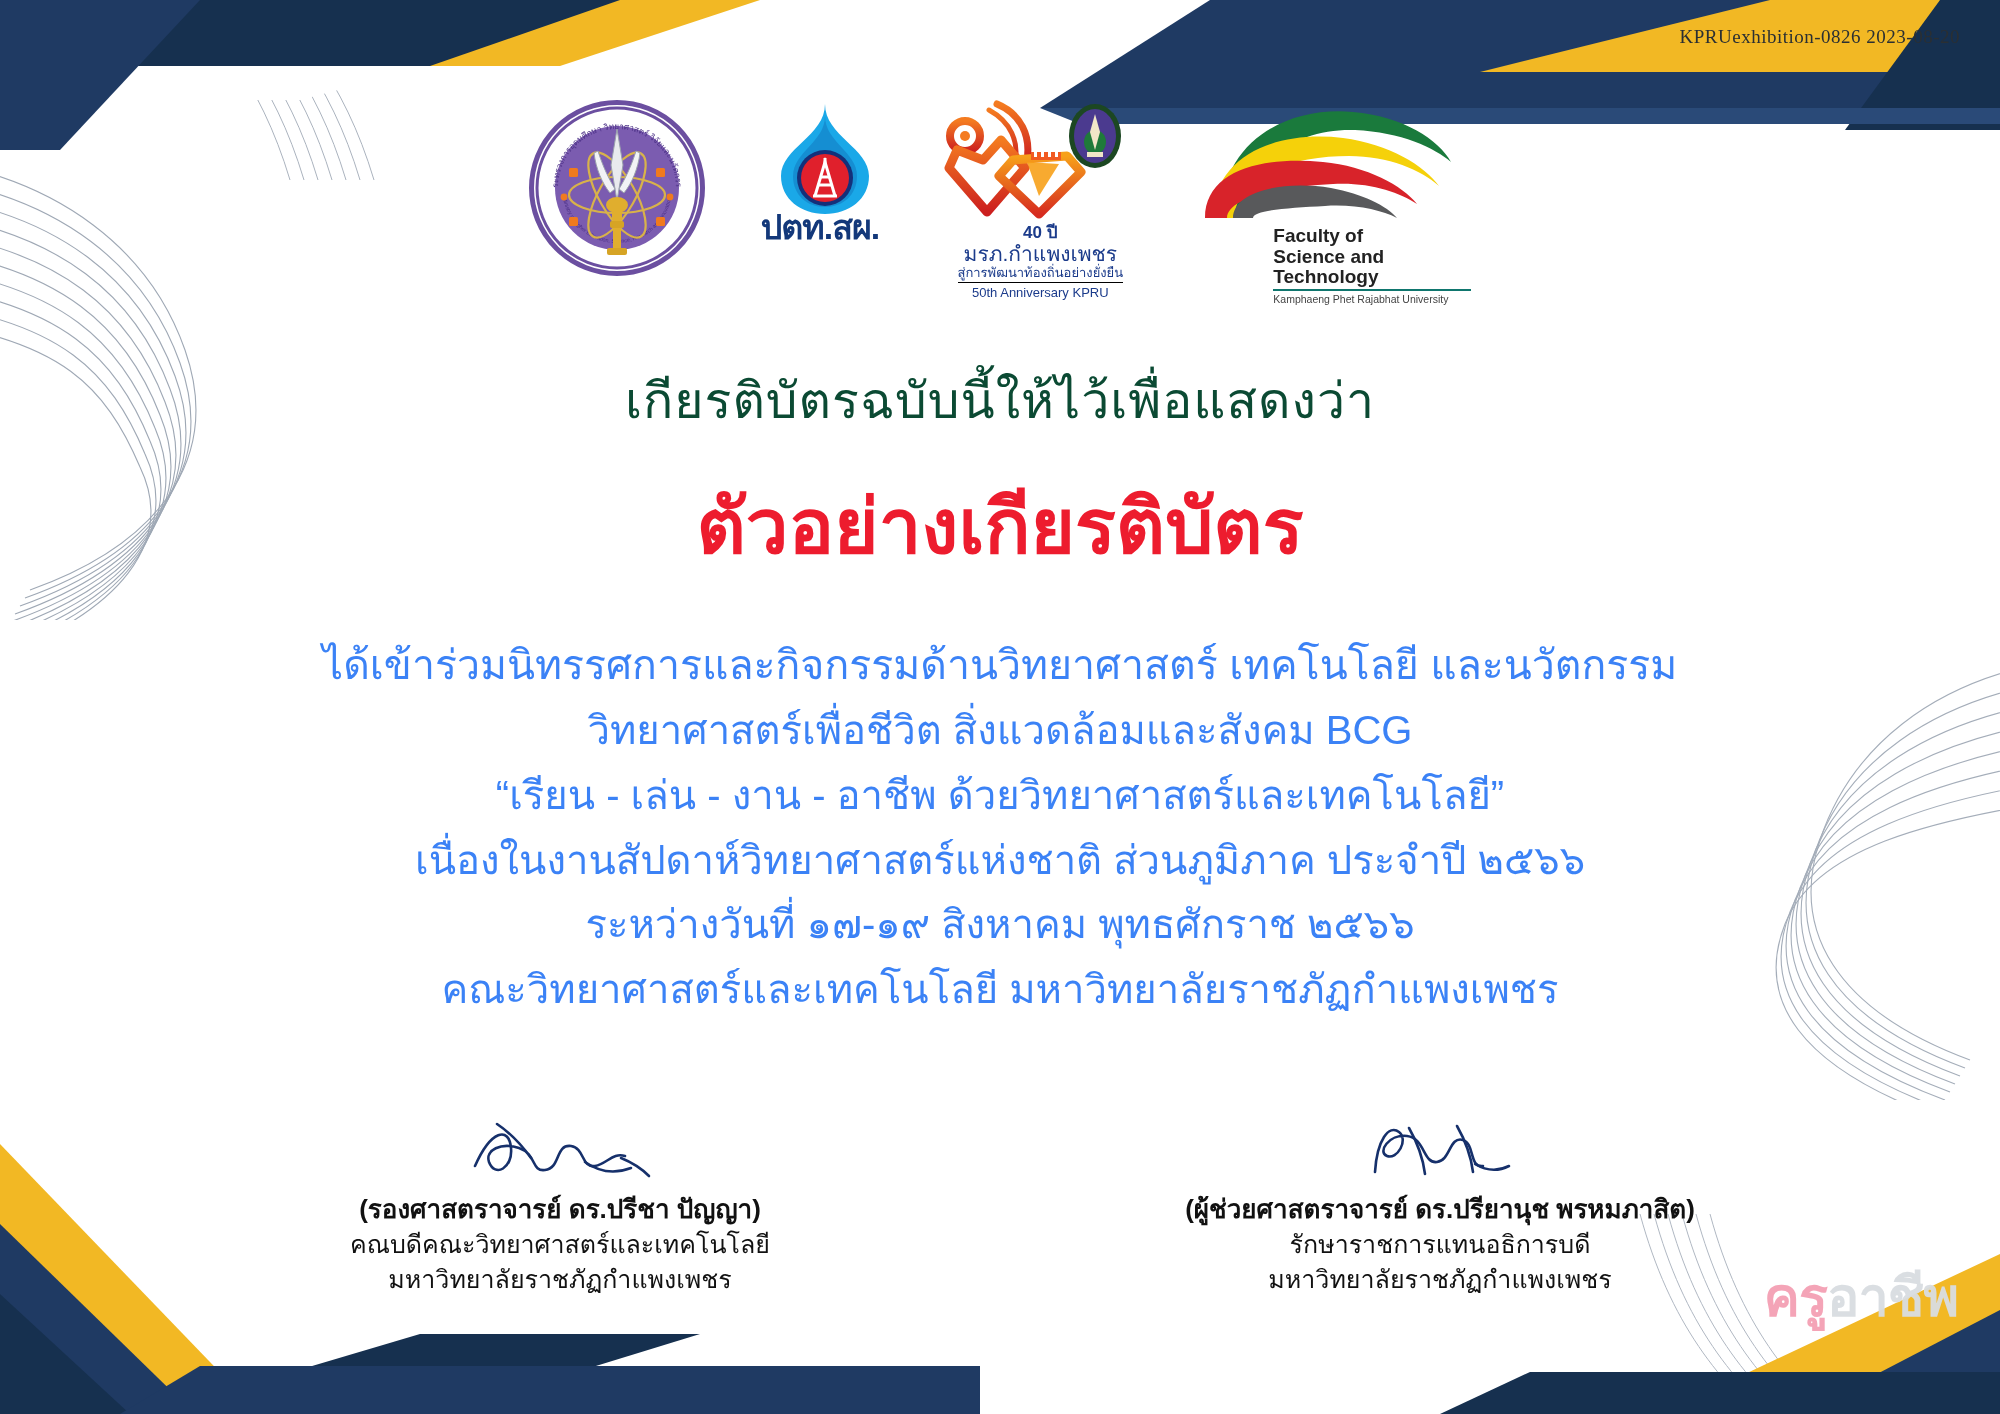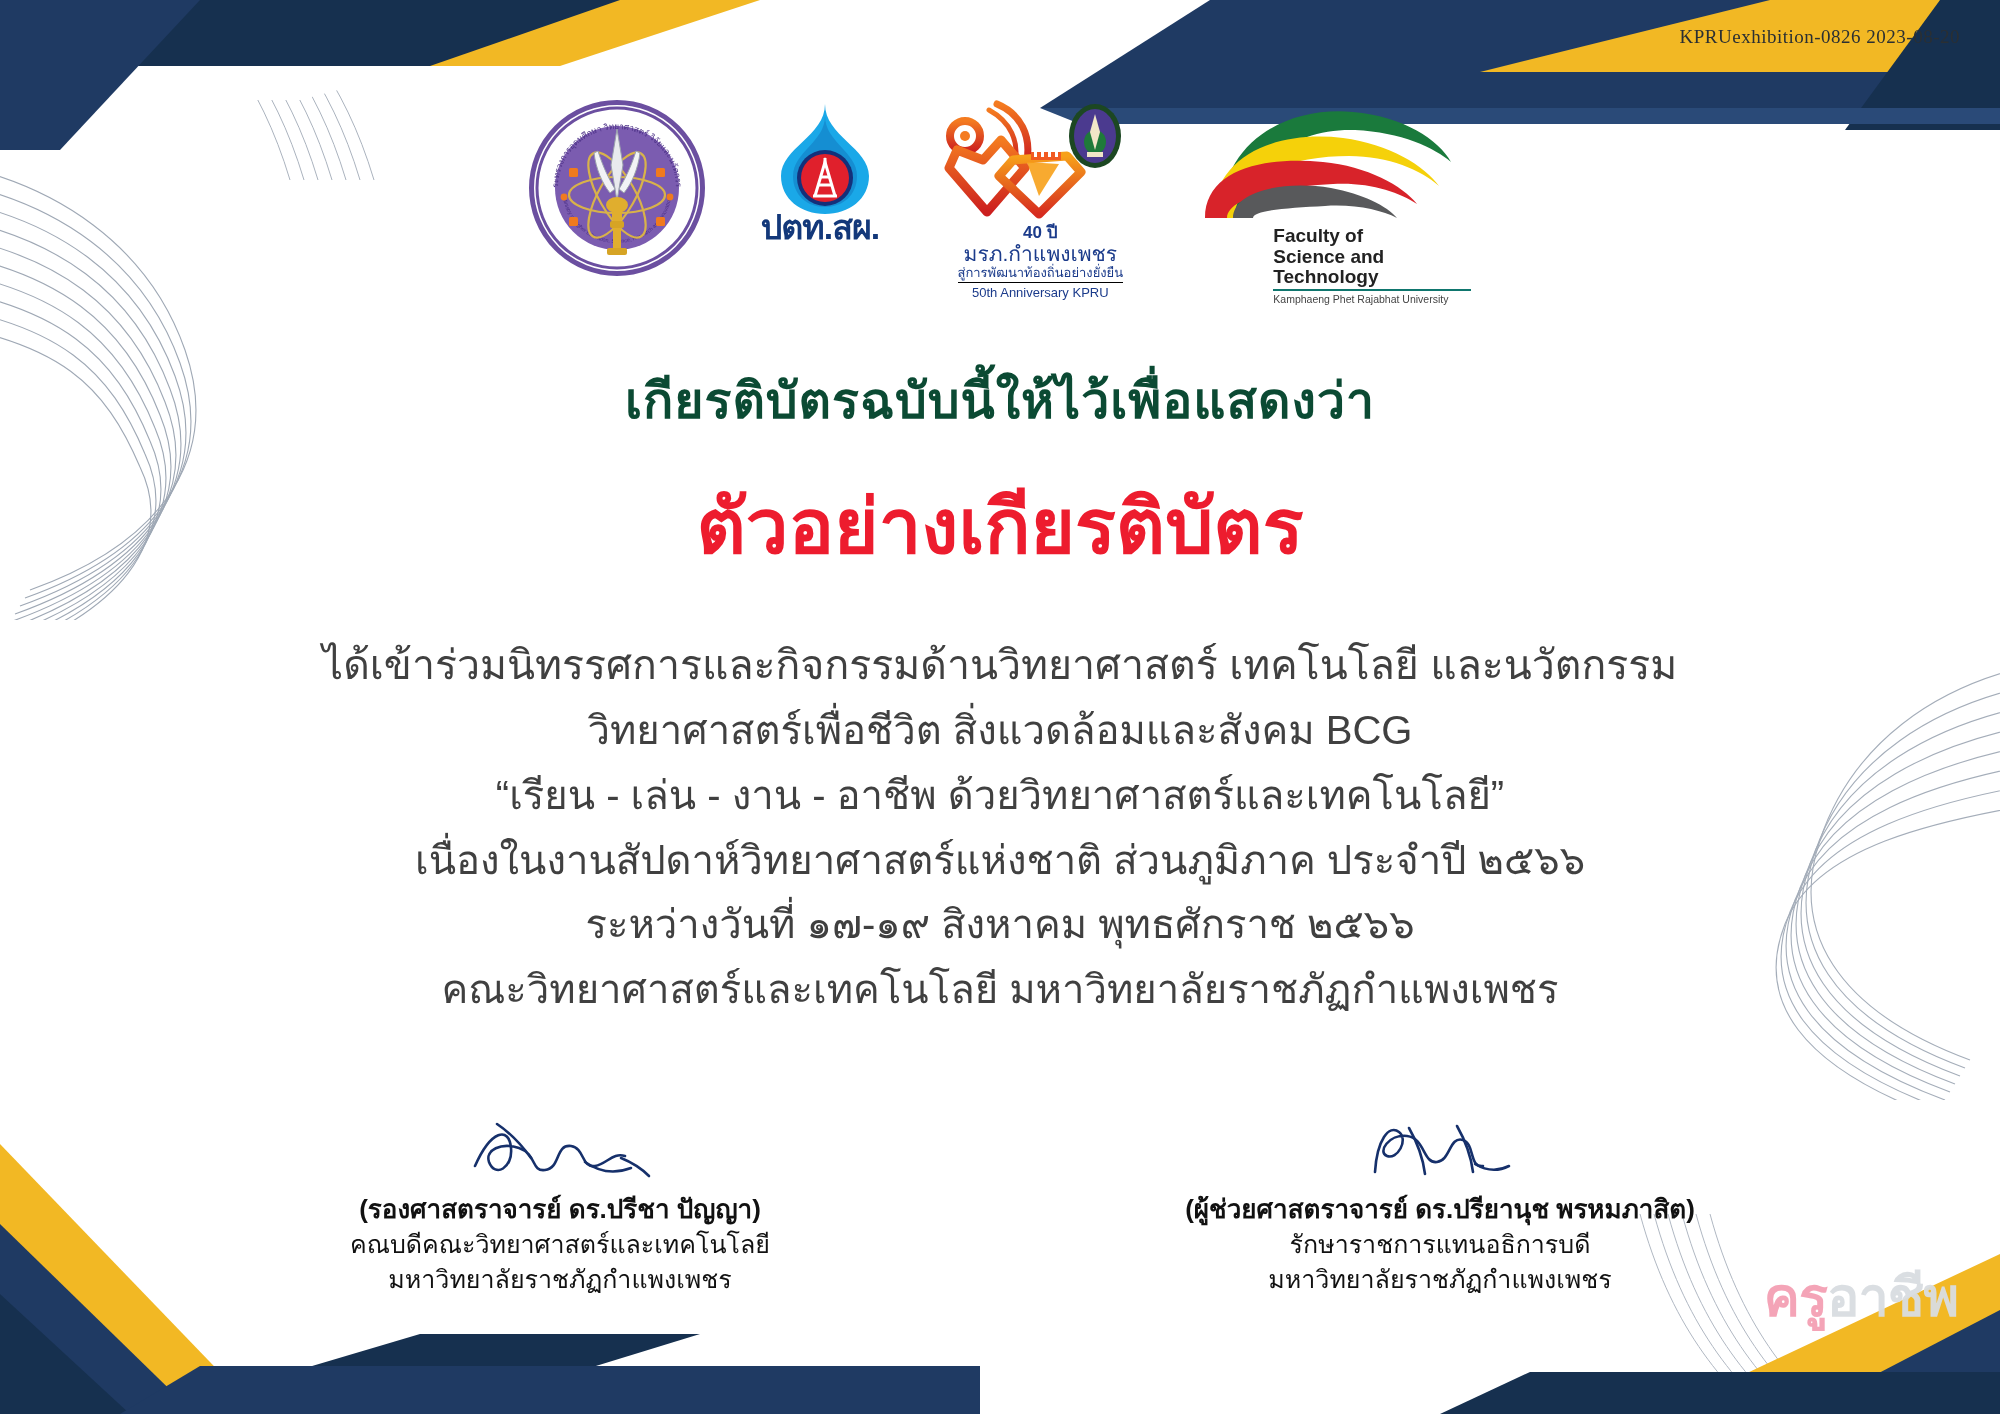--- a/index.html
+++ b/index.html
@@ -123,36 +123,36 @@
   .content {
     position: absolute;
     top: 370px;
     left: 0;
     width: 100%;
     text-align: center;
     z-index: 30;
   }
   .heading-green {
     font-size: 50px;
-    font-weight: bold;
+    font-weight: normal;
     color: #0b4a33;
     line-height: 1.25;
     letter-spacing: 1px;
   }
   .title-red {
     margin-top: 48px;
     font-size: 76px;
     font-weight: bold;
     color: #ed1c2e;
     line-height: 1.2;
   }
   .body-lines {
     margin-top: 60px;
     font-size: 40px;
-    color: #404040;
+    color: #3b82f6;
     line-height: 1.62;
     text-align: center;
   }
   .body-lines .l1 { font-size: 41px; }
 
   
   .signatures {
     position: absolute;
     bottom: 118px;
     left: 0;

